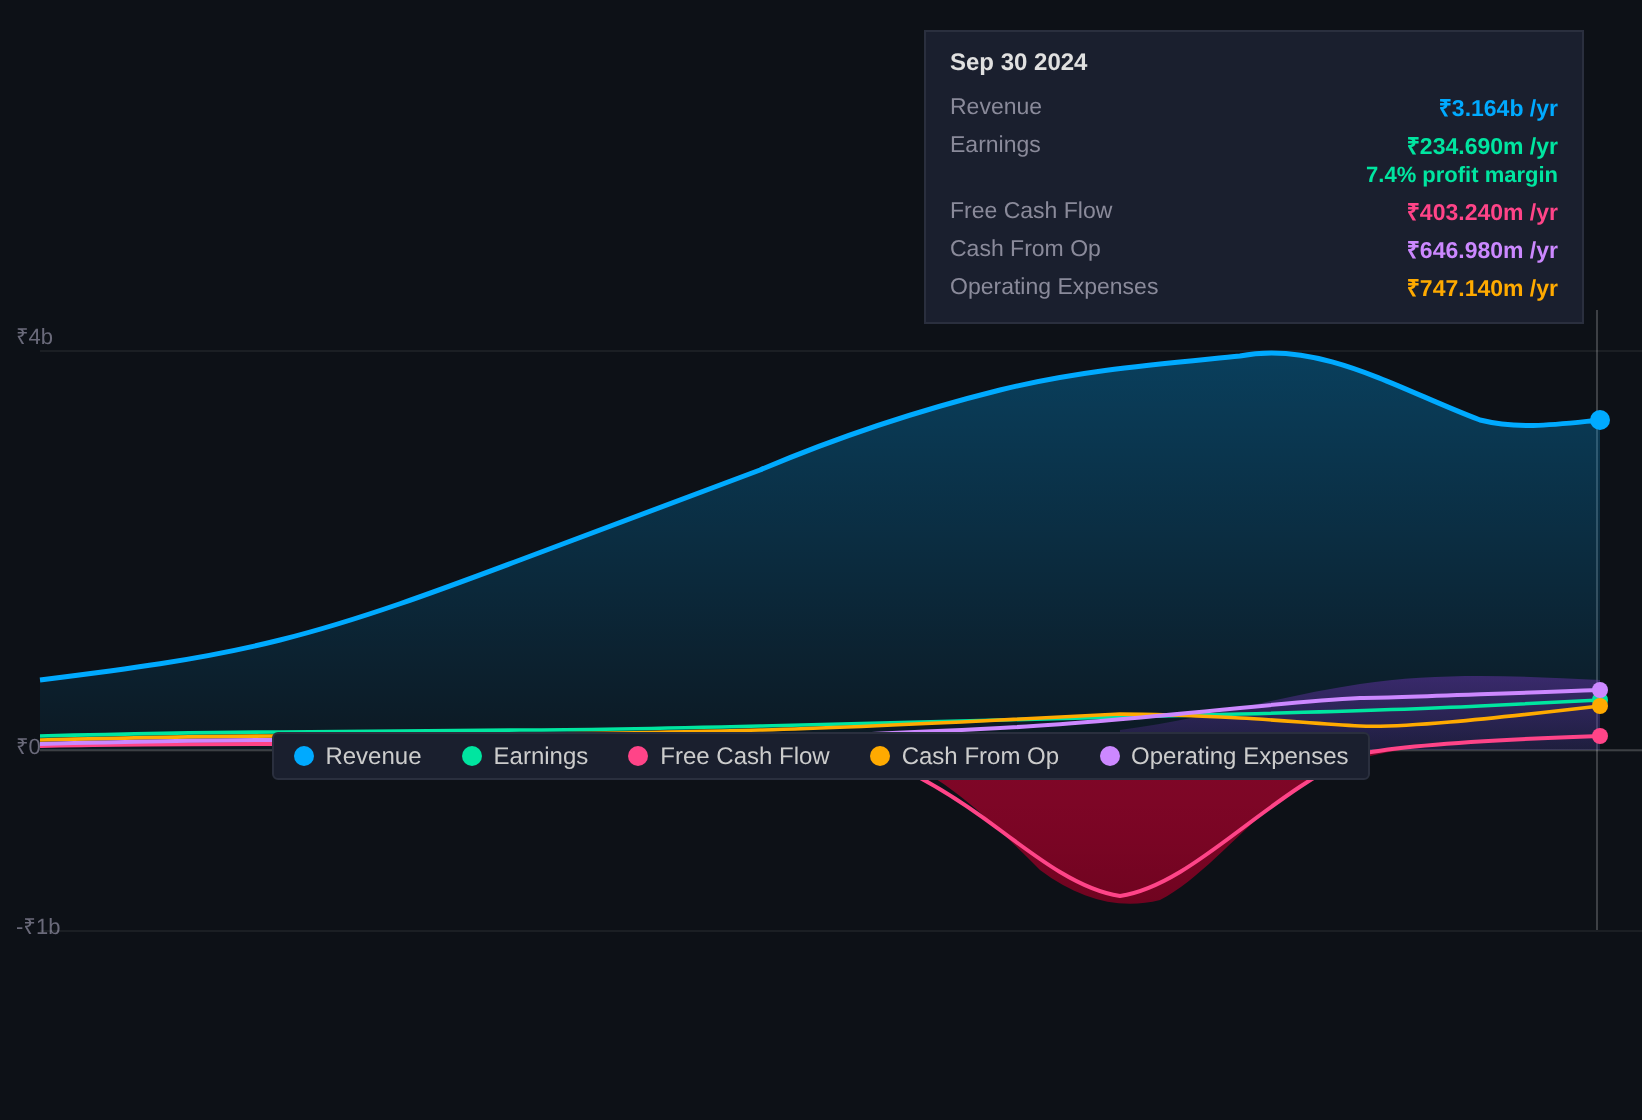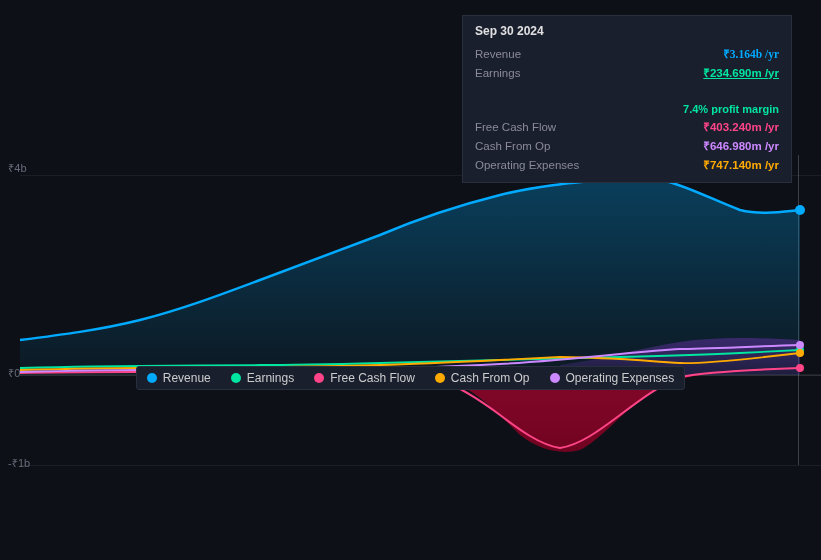--- a/index.html
+++ b/index.html
@@ -48,31 +48,30 @@
 
     .tooltip-label {
       color: #8a8a9a;
       min-width: 110px;
     }
 
     .tooltip-value {
       font-weight: 600;
     }
 
-    .tooltip-value.revenue { color: #00aaff; font-family: Liberation Serif, serif; }
-    .tooltip-value.earnings { color: #00e5a0; text-decoration: underline; }
+    .tooltip-value.revenue { color: #00aaff; }
+    .tooltip-value.earnings { color: #00e5a0; }
     .tooltip-value.fcf { color: #ff4488; text-align: center; }
     .tooltip-value.cash-from-op { color: #cc88ff; }
     .tooltip-value.op-expenses { color: #ffaa00; text-align: center; }
 
     .profit-margin-row {
       display: flex;
       justify-content: flex-end;
       padding: 0 0 2px 0;
-      margin-top: 21px;
     }
 
     .profit-margin-text {
       font-size: 11px;
       color: #00e5a0;
       font-weight: 600;
     }
 
     
     .y-axis-label {

